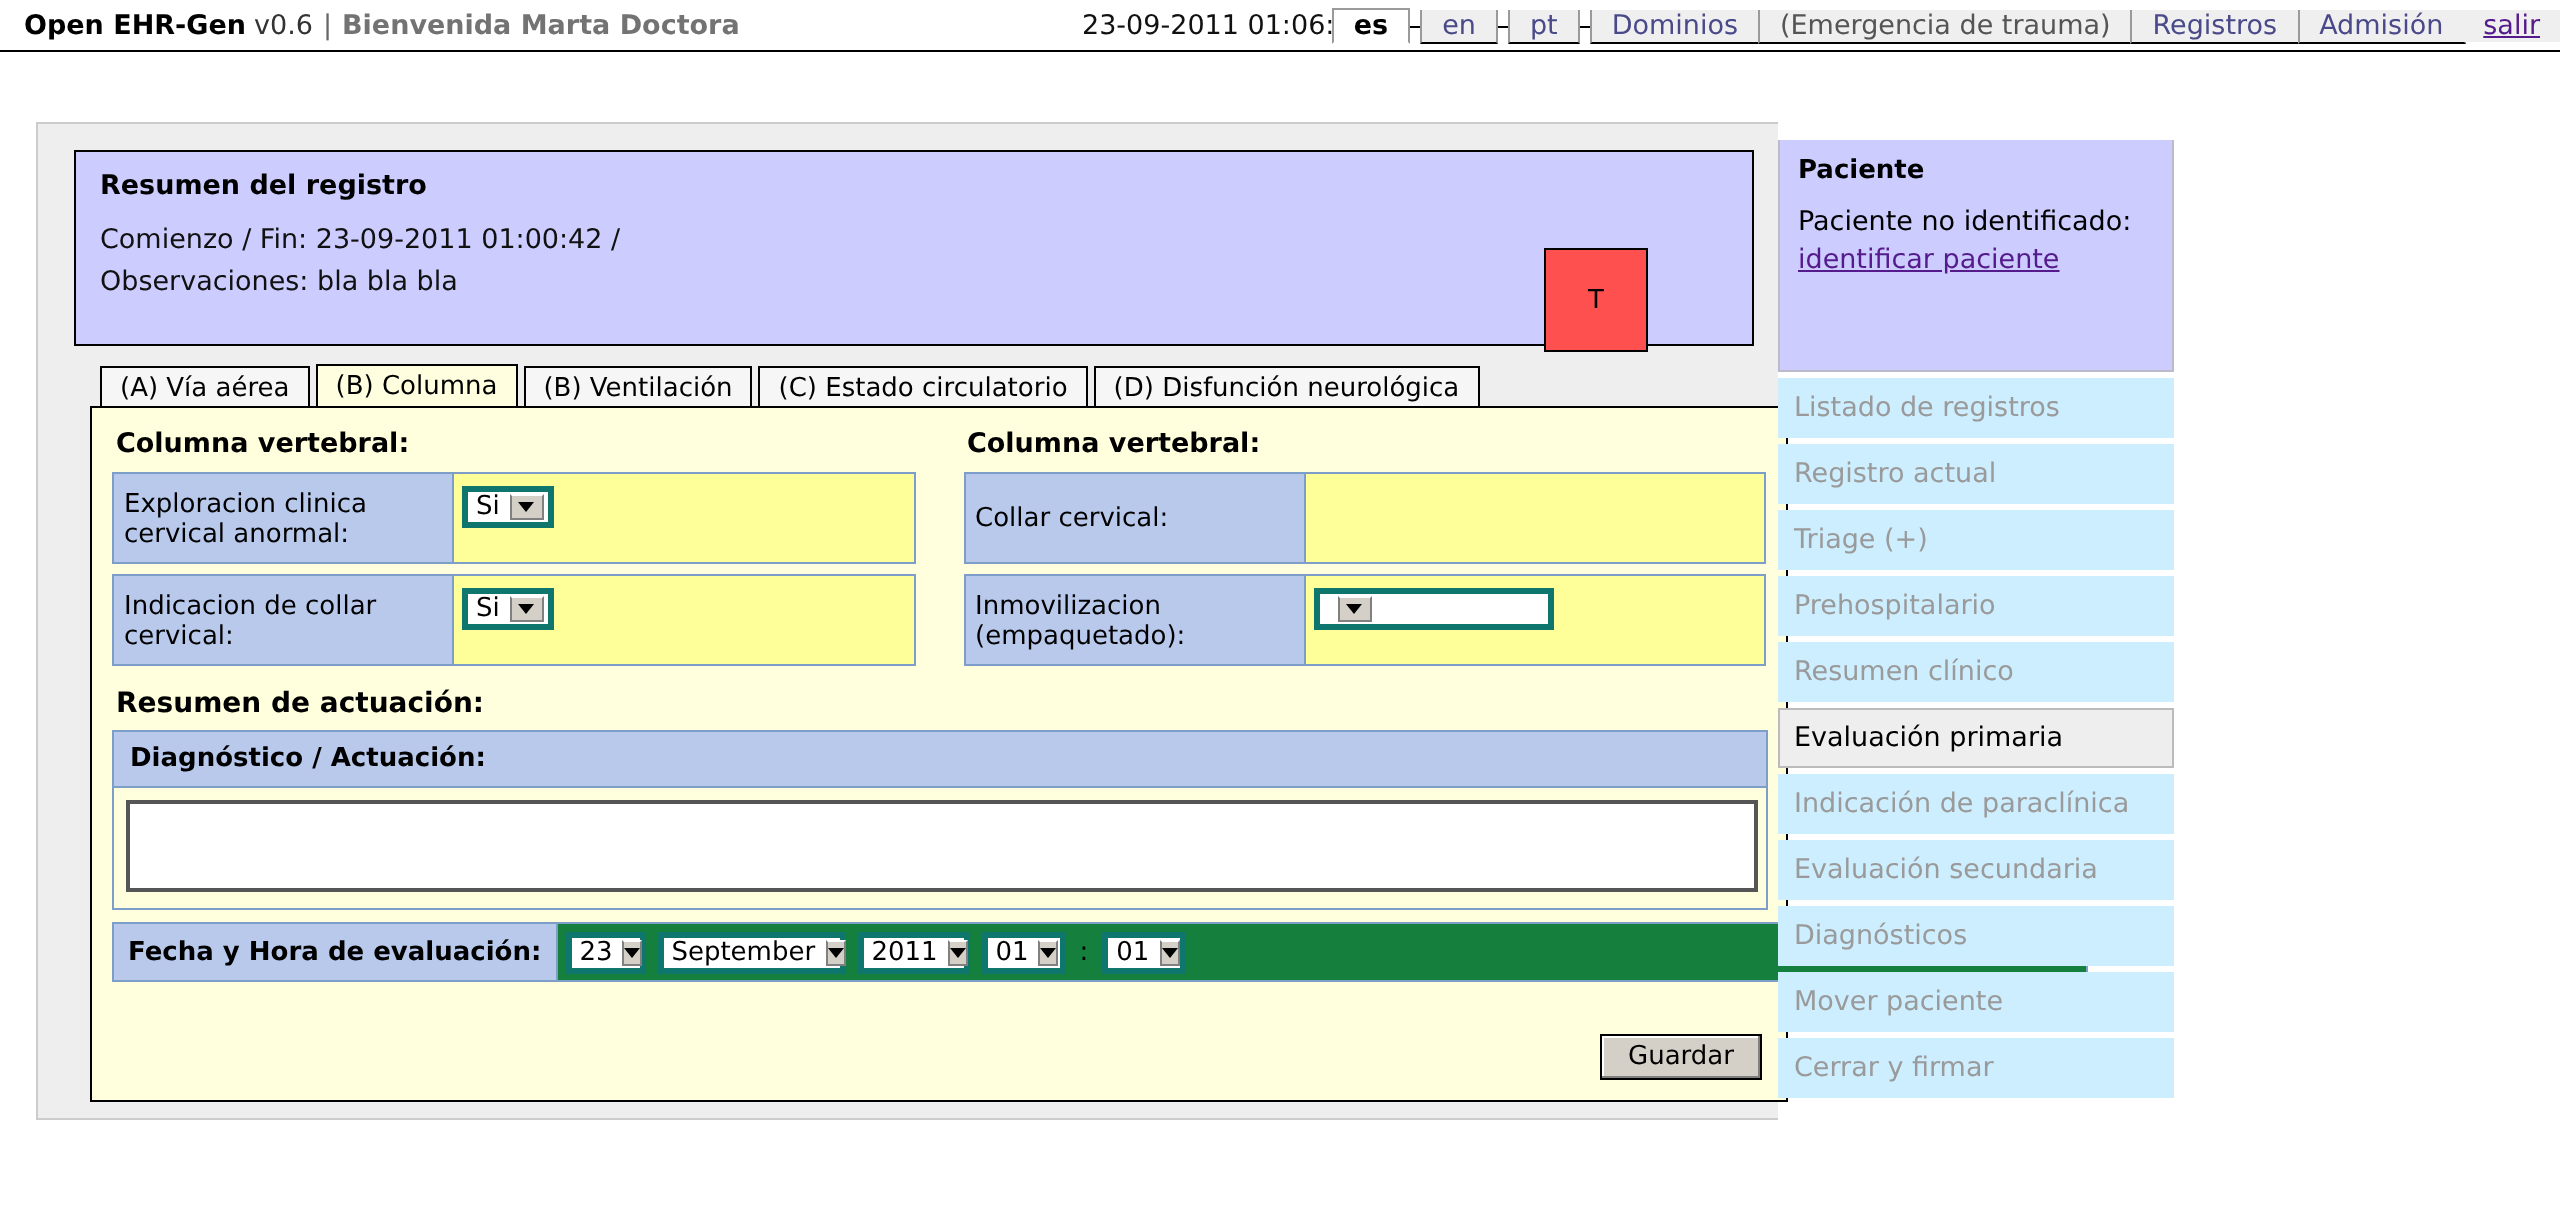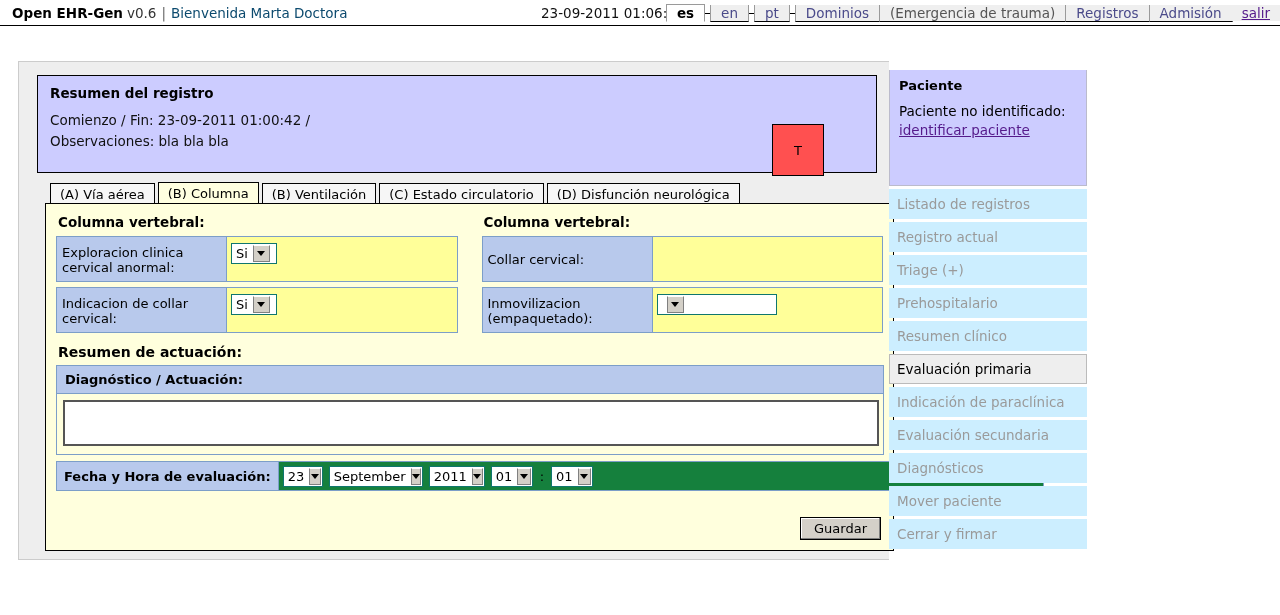--- a/index.html
+++ b/index.html
@@ -23,21 +23,21 @@
   }
   .topbar-left {
     display: flex; align-items: center;
     padding-left: 12px;
     font-size: 13.5px;
     white-space: nowrap;
   }
   .brand { font-weight: bold; color: #000; }
   .brand-ver { color: #333; margin-left: 4px; }
   .sep { color: #666; margin: 0 5px; }
-  .welcome { color: #0c4a6e; }
+  .welcome { color: #737373; font-weight: bold; }
   .topbar-datetime {
     position: absolute;
     left: 541px; top: 0; height: 26px;
     display: flex; align-items: center;
     font-size: 13.5px; color: #111;
     white-space: nowrap;
   }
   .topbar-right {
     position: absolute; right: 0; top: 0; height: 26px;
     display: flex; align-items: center;
@@ -157,21 +157,21 @@
   .field-ctl {
     flex: 1;
     padding: 6px 0 0 4px;
     display: flex; align-items: flex-start;
   }
 
   
   .sel {
     height: 21px;
     background: #ffffff;
-    border: 1px solid #0f766e;
+    border: 3px solid #0f766e;
     display: inline-flex; align-items: stretch;
     font-size: 13px;
     cursor: pointer;
     position: relative;
   }
   .sel .selval {
     display: flex; align-items: center;
     padding: 0 5px 0 4px;
     white-space: nowrap;
     color: #000;

